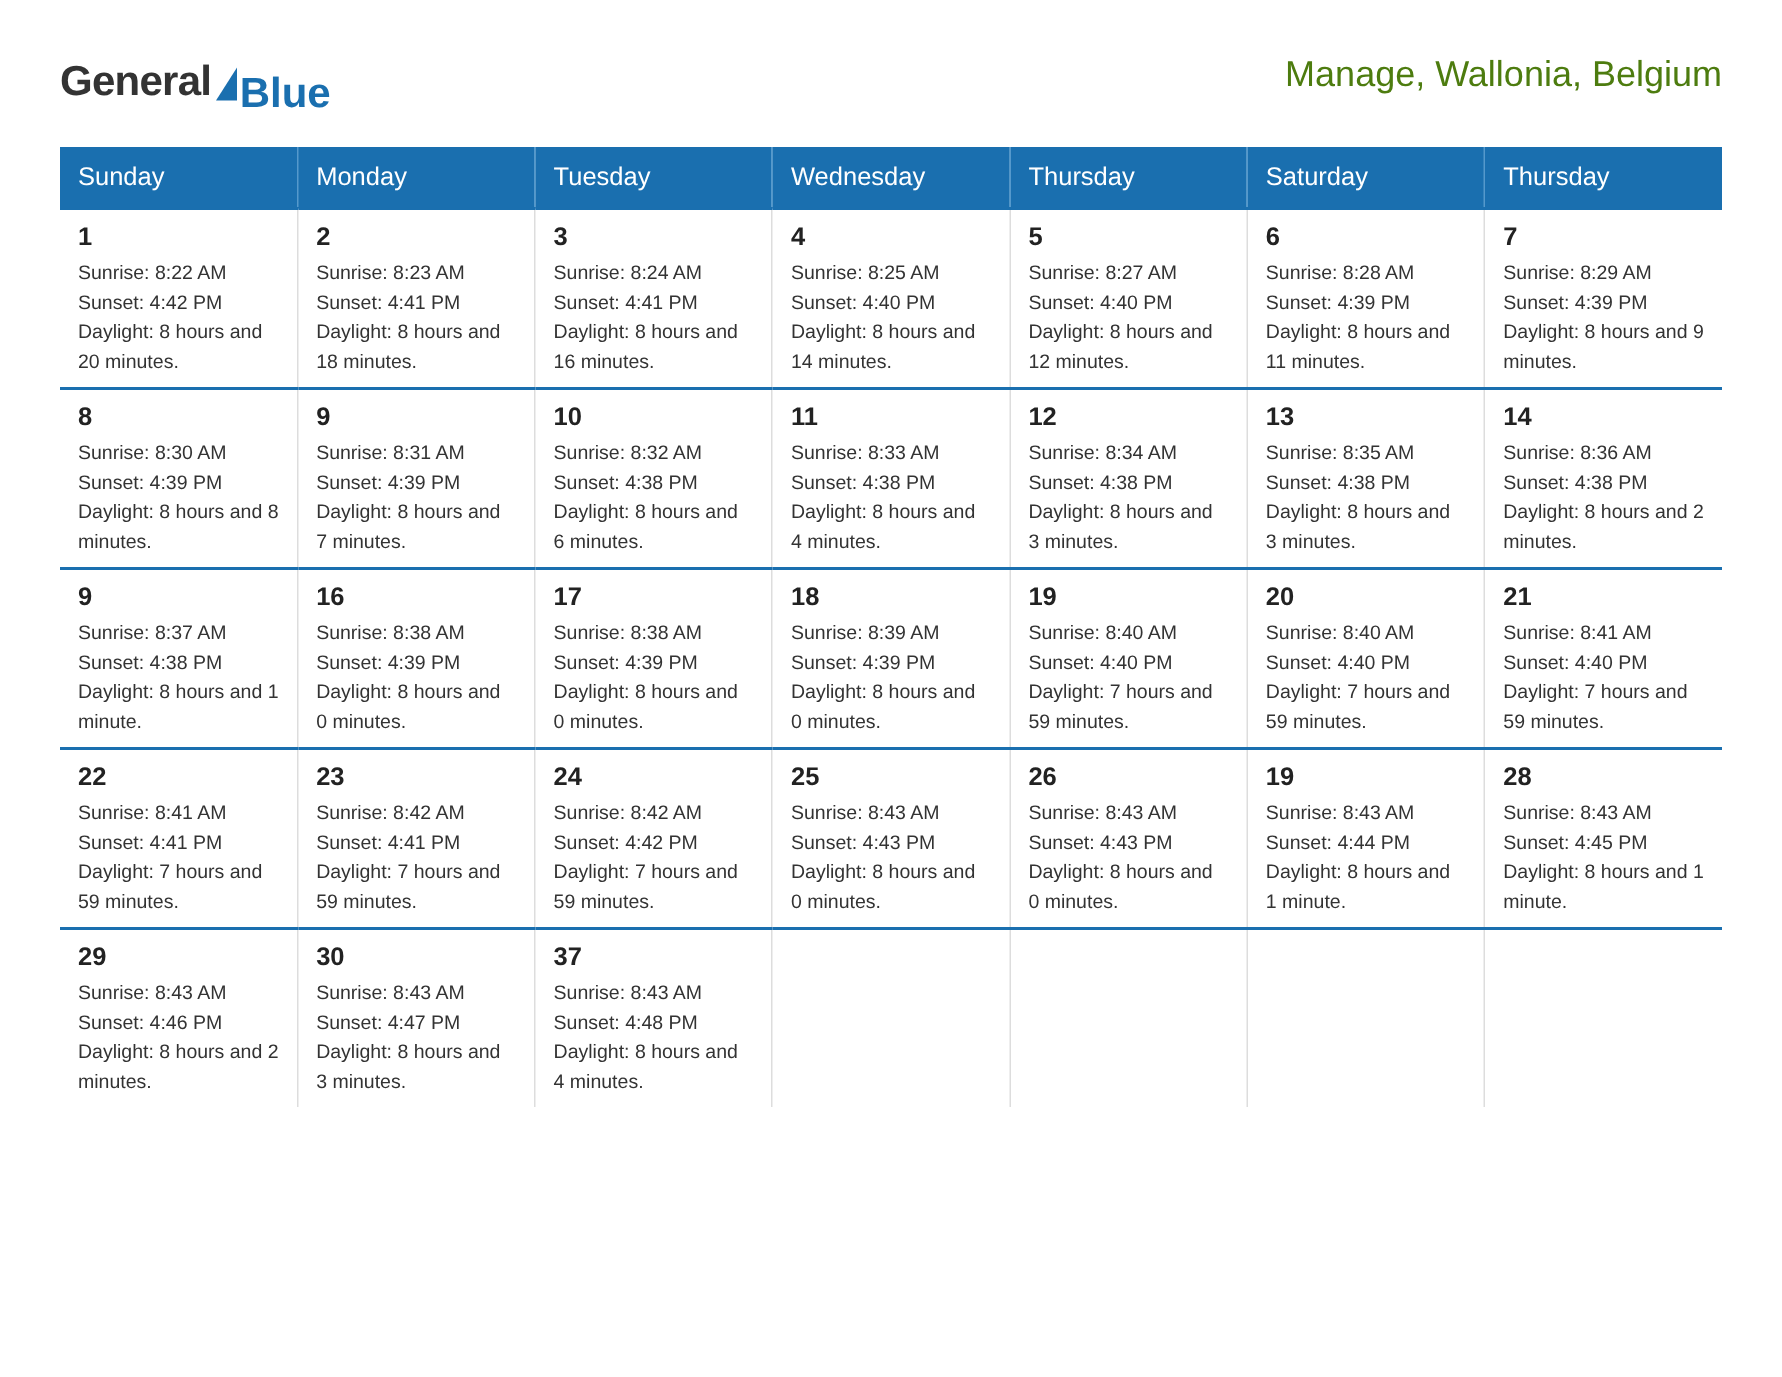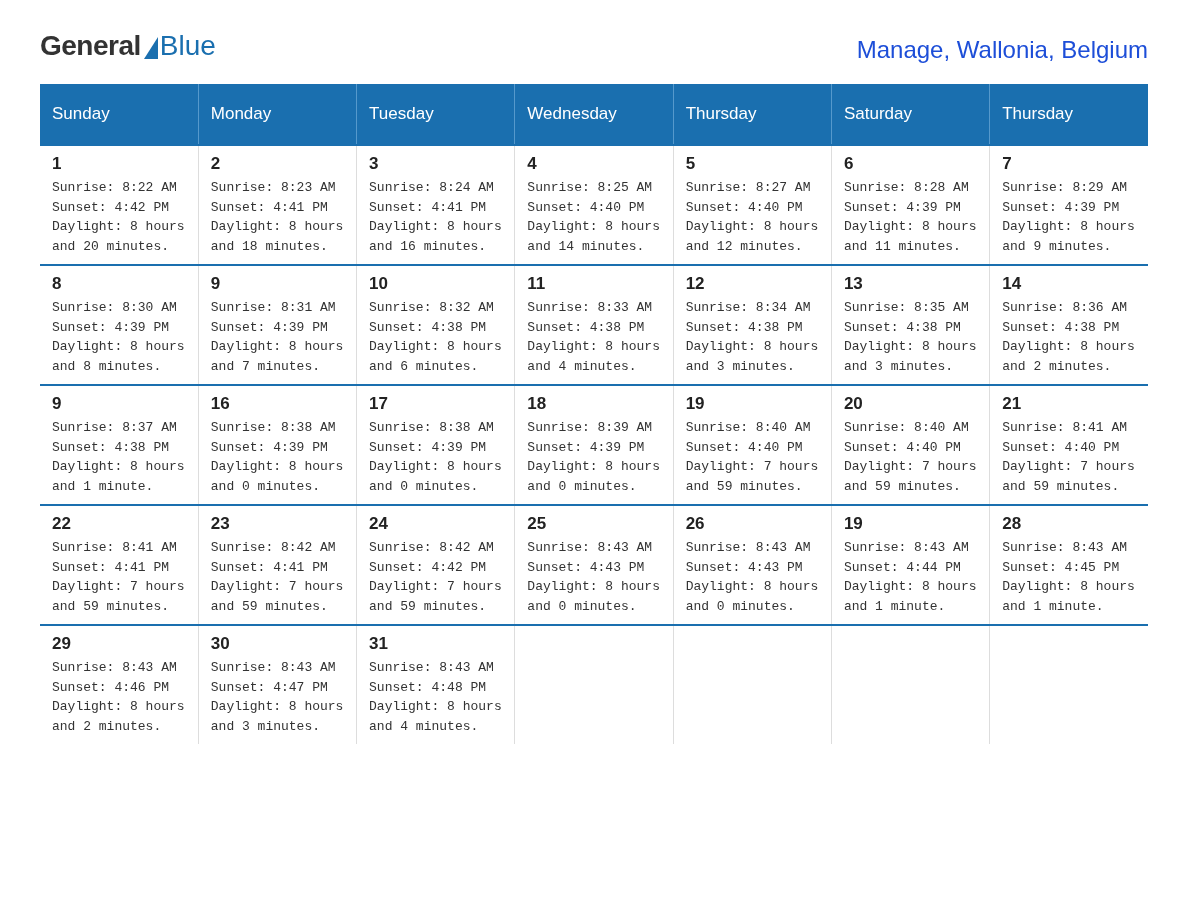--- a/index.html
+++ b/index.html
@@ -35,47 +35,48 @@
       width: 0;
       height: 0;
       border-left: 14px solid transparent;
       border-right: 0px solid transparent;
       border-bottom: 22px solid #1a6faf;
       margin-left: 3px;
       margin-top: 4px;
     }
     .logo-blue {
       font-size: 28px;
-      font-weight: normal;
+      font-weight: bold;
       color: #1a6faf;
       margin-left: 2px;
+      margin-top: 16px;
     }
     .title-section {
       text-align: right;
     }
     .month-title {
       font-size: 52px;
       font-weight: bold;
       color: #222;
       line-height: 1.1;
     }
     .location-title {
       font-size: 24px;
-      color: #1d4ed8;
+      color: #4d7c0f;
       margin-top: 6px;
     }
     table {
       width: 100%;
       border-collapse: collapse;
       table-layout: fixed;
     }
     thead tr th {
       background-color: #1a6faf;
       color: #fff;
-      padding: 20px 12px;
+      padding: 10px 12px;
       text-align: left;
       font-size: 17px;
       font-weight: normal;
       border-right: 1px solid #5599cc;
     }
     thead tr th:last-child {
       border-right: none;
     }
     tbody tr td {
       vertical-align: top;
@@ -93,21 +94,20 @@
       font-size: 17px;
       font-weight: bold;
       color: #222;
       display: block;
       margin-bottom: 4px;
     }
     .day-info {
       font-size: 13px;
       color: #333;
       line-height: 1.5;
-      font-family: Liberation Mono, monospace;
     }
     .empty-cell {
       border-top: 2px solid #1a6faf;
     }
   </style>
 </head>
 <body>
 
 <div class="header">
   <div class="logo">
@@ -258,21 +258,21 @@
       <tr>
         <td>
           <span class="day-number">29</span>
           <div class="day-info">Sunrise: 8:43 AM<br>Sunset: 4:46 PM<br>Daylight: 8 hours and 2 minutes.</div>
         </td>
         <td>
           <span class="day-number">30</span>
           <div class="day-info">Sunrise: 8:43 AM<br>Sunset: 4:47 PM<br>Daylight: 8 hours and 3 minutes.</div>
         </td>
         <td>
-          <span class="day-number">31</span>
+          <span class="day-number">37</span>
           <div class="day-info">Sunrise: 8:43 AM<br>Sunset: 4:48 PM<br>Daylight: 8 hours and 4 minutes.</div>
         </td>
         <td class="empty-cell"></td>
         <td class="empty-cell"></td>
         <td class="empty-cell"></td>
         <td class="empty-cell"></td>
       </tr>
     </tbody>
 </table>
 

